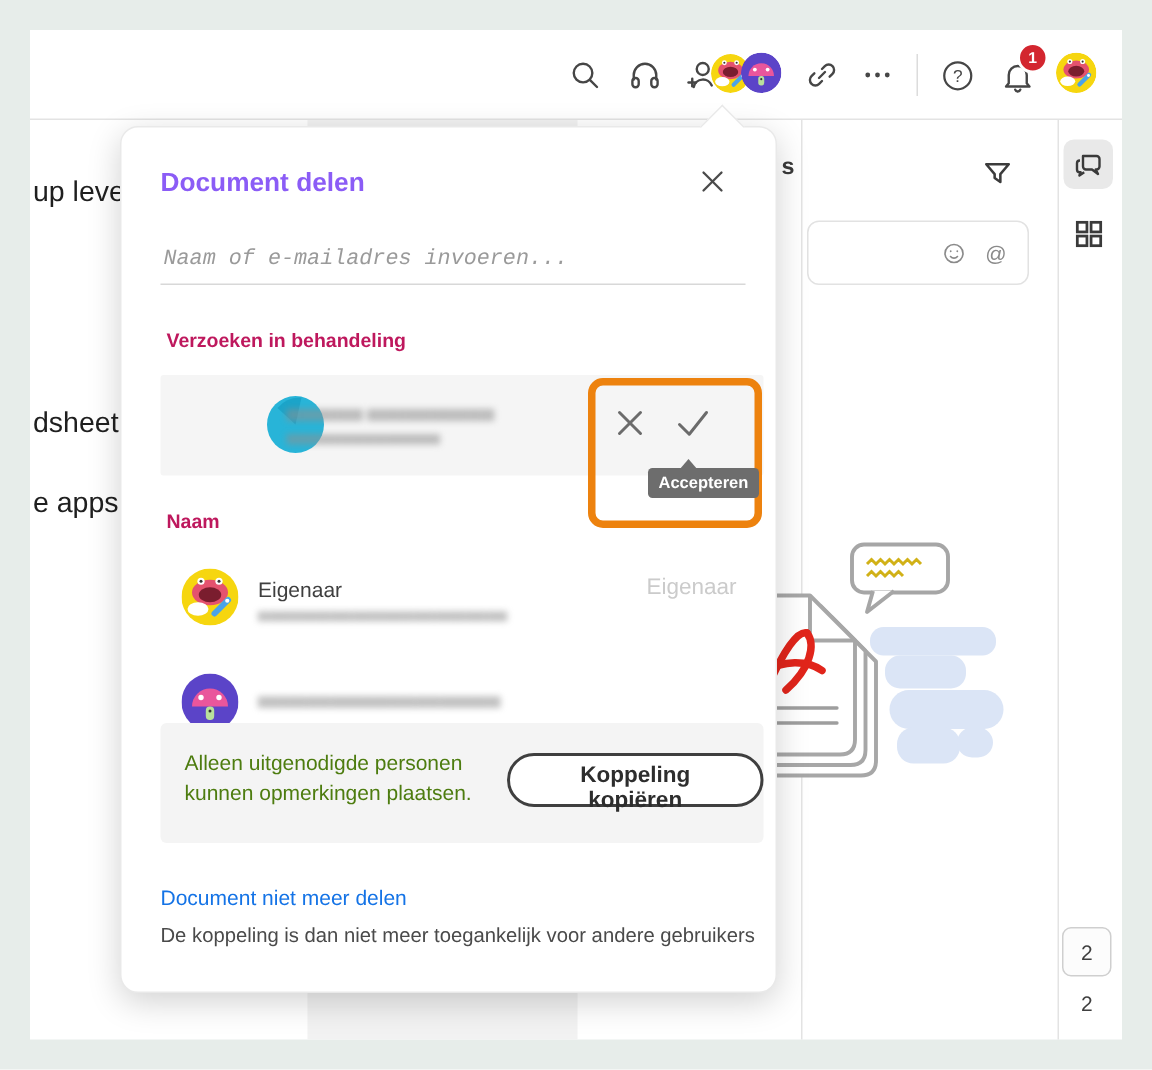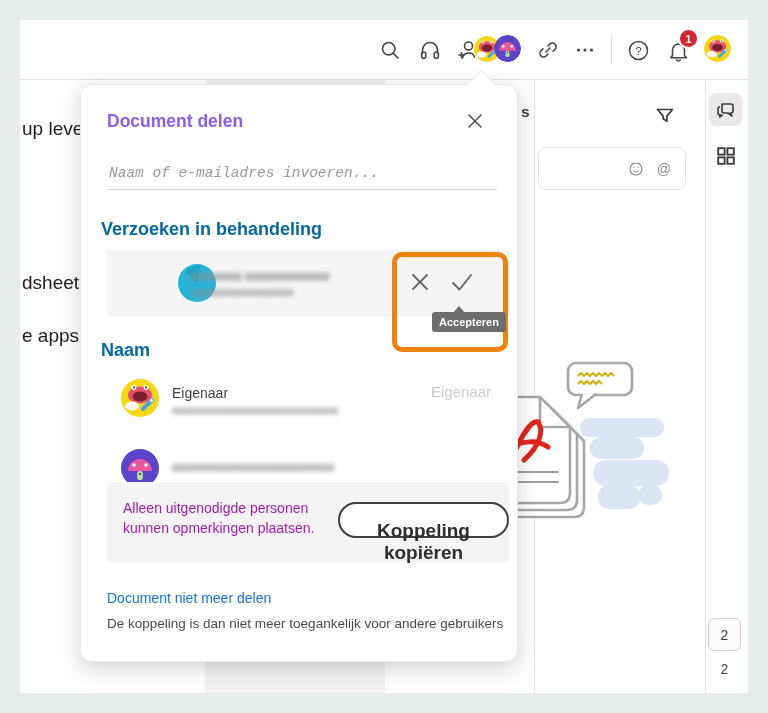--- a/index.html
+++ b/index.html
@@ -24,32 +24,32 @@
   .rail-btn.active{background:#e9e9e9}
   .page-box{position:absolute;left:688px;top:598px;width:33px;height:33px;border:1px solid #cfcfcf;background:#fcfcfc;border-radius:6px;display:flex;align-items:center;justify-content:center;font-size:14px;color:#3f3f3f;box-sizing:border-box}
   .page-total{position:absolute;left:688px;top:641px;width:33px;text-align:center;font-size:14px;color:#3f3f3f}
   
   .popover{position:absolute;left:60px;top:64px;width:438px;height:578px;background:#fff;border:1px solid #e9e9e9;border-radius:12px;box-shadow:0 6px 22px rgba(0,0,0,.18);z-index:50;box-sizing:border-box}
   .popover-caret{position:absolute;left:390px;top:-11px;width:20px;height:20px;background:#fff;transform:rotate(45deg);border-left:1px solid #e9e9e9;border-top:1px solid #e9e9e9}
   .dlg-title{position:absolute;left:26px;top:26px;font-size:17.5px;font-weight:700;color:#8b5cf6}
   .dlg-close{position:absolute;left:382px;top:24px;width:24px;height:24px;display:flex;align-items:center;justify-content:center;cursor:pointer}
   .dlg-input{position:absolute;left:26px;top:72px;width:386px;height:30px;border:none;border-bottom:1px solid #d8d8d8;outline:none;font-family:Liberation Mono, monospace;font-size:14.5px;color:#3c3c3c}
   .dlg-input::placeholder{font-style:italic;color:#9a9a9a}
-  .sec-label{position:absolute;left:20px;font-size:18px;font-weight:700;color:#0369a1}
+  .sec-label{position:absolute;left:30px;font-size:13px;font-weight:700;color:#be185d}
   .pending-row{position:absolute;left:26px;top:165px;width:402px;height:67px;background:#f5f5f5;border-radius:2px}
   .redacted{color:#8f8f8f;filter:blur(2.3px);opacity:.55;white-space:nowrap;user-select:none}
   .member-row{position:absolute;left:26px;width:402px}
   .role-label{position:absolute;text-align:right;color:#cbcbcb;font-size:15px}
   .act-btn{position:absolute;top:182px;width:30px;height:30px;display:flex;align-items:center;justify-content:center;cursor:pointer}
   .orange-box{position:absolute;left:311px;top:167px;width:116px;height:100px;border:5px solid #ed820e;border-radius:10px;box-sizing:border-box;pointer-events:none;z-index:4}
   .tooltip{position:absolute;left:351px;top:227px;background:#6d6d6d;color:#fff;font-size:11px;font-weight:700;padding:4px 7px;border-radius:3px;z-index:5;white-space:nowrap}
   .tooltip-caret{position:absolute;left:372px;top:221px;width:0;height:0;border-left:6px solid transparent;border-right:6px solid transparent;border-bottom:7px solid #6d6d6d;z-index:5}
   .footer-box{position:absolute;left:26px;top:397px;width:402px;height:80px;background:#f4f4f4;border-radius:4px;z-index:3}
-  .footer-note{position:absolute;left:16px;top:16px;font-size:14px;color:#a21caf;line-height:20px}
-  .copy-btn{position:absolute;left:231px;top:20px;height:36px;padding:16px 17px;border:2px solid #3f3f3f;border-radius:19px;background:#fff;font-family:"Liberation Sans",sans-serif;font-size:19px;font-weight:700;color:#2d2d2d;cursor:pointer}
+  .footer-note{position:absolute;left:16px;top:16px;font-size:14px;color:#4d7c0f;line-height:20px}
+  .copy-btn{position:absolute;left:231px;top:20px;height:36px;padding:4px 17px;border:2px solid #3f3f3f;border-radius:19px;background:#fff;font-family:"Liberation Sans",sans-serif;font-size:15px;font-weight:700;color:#2d2d2d;cursor:pointer}
   .unshare-link{position:absolute;left:26px;top:505px;font-size:14px;color:#1473e6;cursor:pointer}
   .unshare-note{position:absolute;left:26px;top:531px;font-size:13.5px;color:#4a4a4a}
   .illu{position:absolute;left:470px;top:330px;z-index:1}
   svg{display:block}
 </style>
 </head>
 <body>
 
 <div class="app">
 

